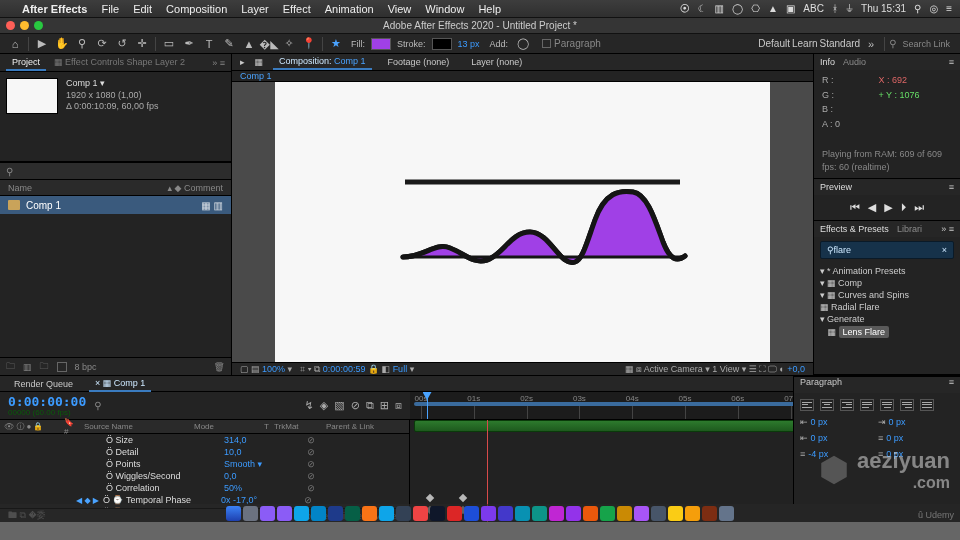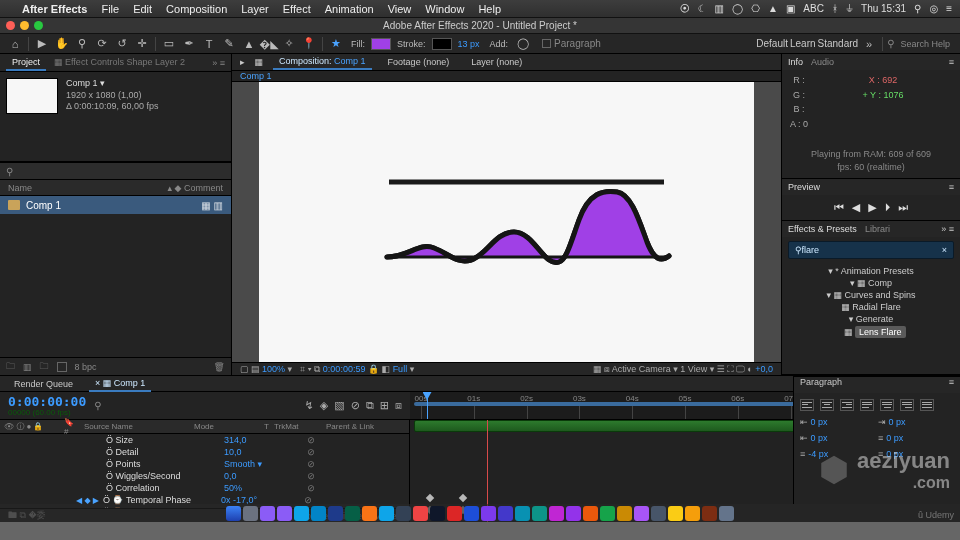--- a/index.html
+++ b/index.html
@@ -51,21 +51,21 @@
   .comp-tabbar{height:18px;background:#262626;border-bottom:1px solid #000;display:flex;align-items:center;gap:10px;padding:0 8px;font-size:9px}
   .comp-tabbar .ctab{padding:2px 6px}
   .comp-tabbar .ctab.active{color:#cde8ff;border-bottom:2px solid #3a7bbf}
   .comp-sub{height:16px;padding:0 8px;display:flex;align-items:center;gap:6px;color:#4aa3ff;font-size:9px;border-bottom:1px solid #000}
   .viewer{flex:1;background:#4a4a4a;display:flex;align-items:center;justify-content:center;position:relative}
   .canvas{width:495px;height:280px;background:#f7f7f7;position:relative;overflow:hidden}
   .view-foot{height:18px;background:#262626;border-top:1px solid #000;display:flex;align-items:center;gap:8px;padding:0 8px;font-size:9px;color:#aaa}
   .vf-spacer{flex:1}
   .vf-val{color:var(--blue-val)}
   
-  .right-col{width:179px;display:flex;flex-direction:column;background:var(--panel);border-left:1px solid #000;text-align:center;}
+  .right-col{width:147px;display:flex;flex-direction:column;background:var(--panel);border-left:1px solid #000;}
   .rpanel{border-bottom:1px solid #000;}
   .rpanel .hd{height:16px;background:#262626;display:flex;align-items:center;padding:0 6px;font-size:9px;gap:8px}
   .rpanel .hd .t{color:#ddd}
   .rpanel .bd{padding:4px 8px;font-size:9px;color:#aaa;line-height:1.4}
   .info-grid{display:grid;grid-template-columns:auto 1fr auto 1fr;gap:2px 6px}
   .preview-ctl{display:flex;justify-content:center;gap:8px;padding:6px 0;color:#ddd;font-size:11px}
   .ep-search{height:18px;background:#16324a;border:1px solid #0a1a28;border-radius:2px;display:flex;align-items:center;padding:0 6px;color:#cde8ff;font-size:9px;margin:4px 6px}
   .ep-list{padding:2px 6px 6px;font-size:9px;color:#ccc}
   .ep-list .row{padding:1px 0;white-space:nowrap;overflow:hidden;text-overflow:ellipsis}
   .ep-list .sel{background:#5a5a5a;color:#fff;padding:1px 4px;border-radius:2px;display:inline-block}
@@ -196,21 +196,21 @@
         <span style="width:9px;height:9px;border:1px solid #666;display:inline-block"></span>
         <span>Paragraph</span>
       </label>
     <span style="flex:1"></span>
     <span class="ws-btn">Default</span>
     <span class="ws-btn">Learn</span>
     <span class="ws-btn active">Standard</span>
     <span class="tbtn">»</span>
     <span class="tsep"></span>
     <span style="color:#888">⚲</span>
-    <span class="tool-label" style="color:#888">Search Help</span>
+    <span class="tool-label" style="color:#888">Search Link</span>
   </div>
 
   <div class="middle">
 
     <div class="left-col">
       <div class="panel-tabs">
         <span class="panel-tab active">Project</span>
         <span class="panel-tab" style="opacity:.6">▦ <span>Effect Controls Shape Layer 2</span></span>
         <span style="margin-left:auto;color:#888">»  ≡</span>
       </div>

